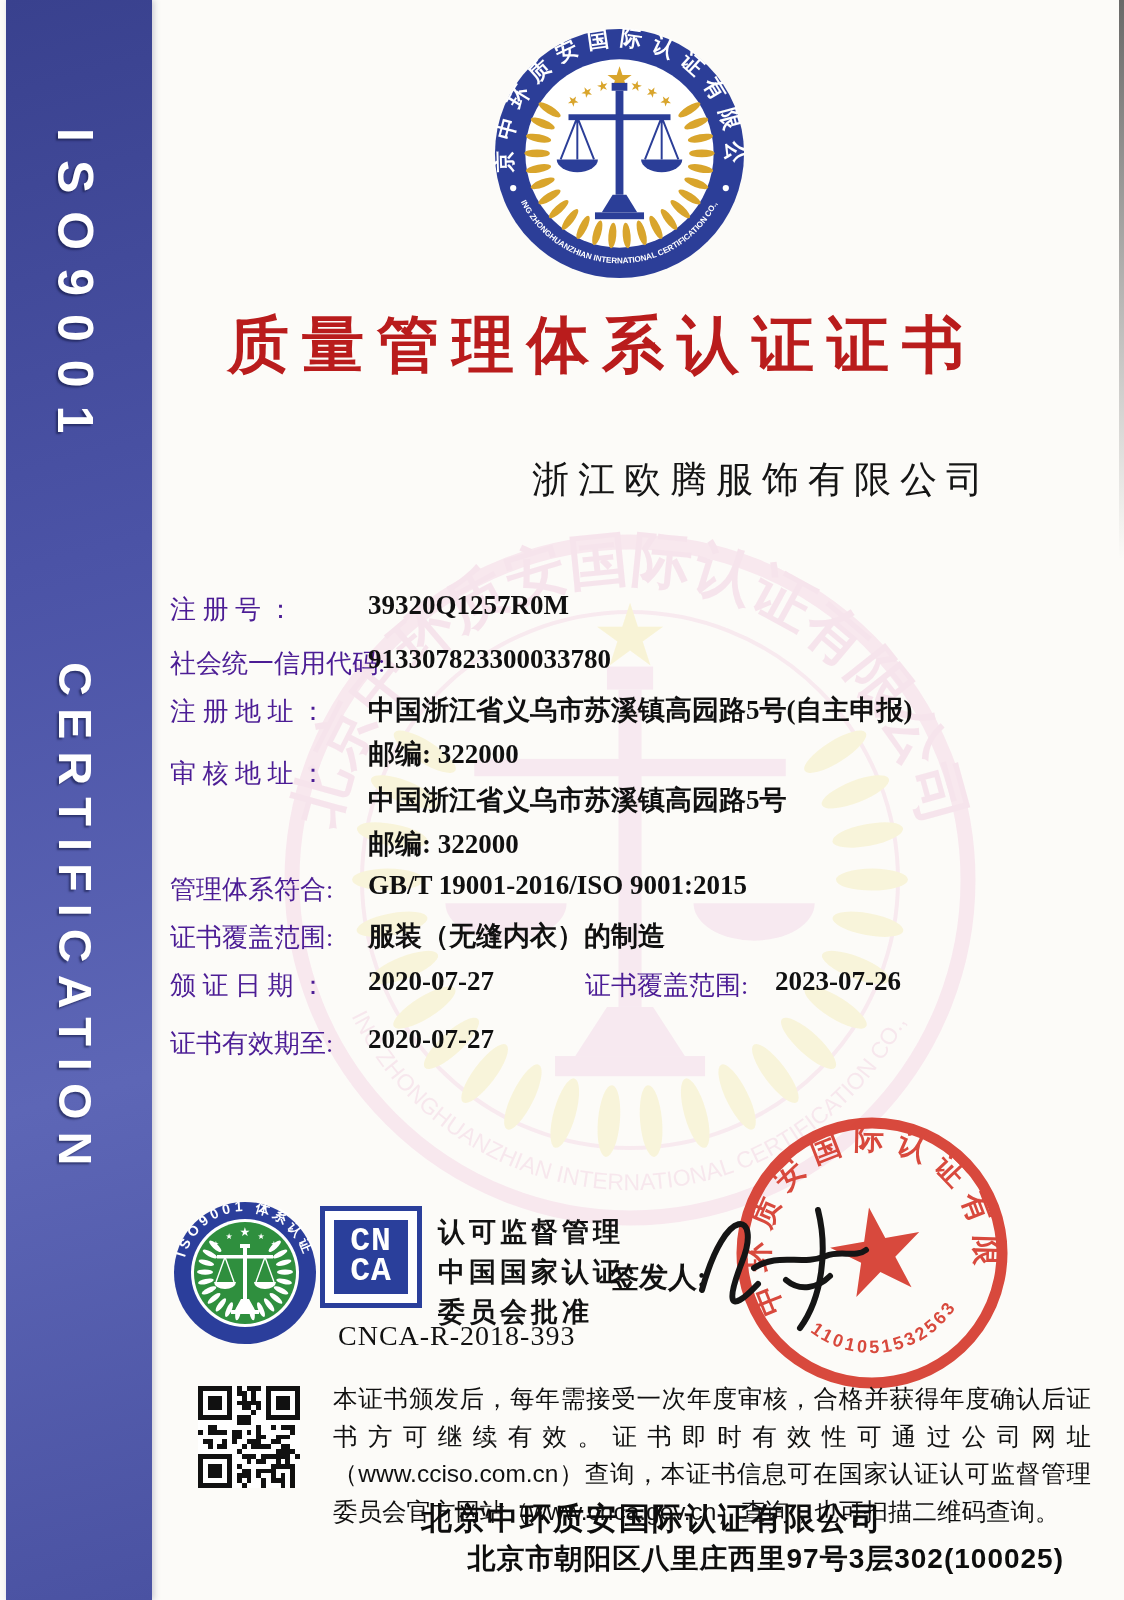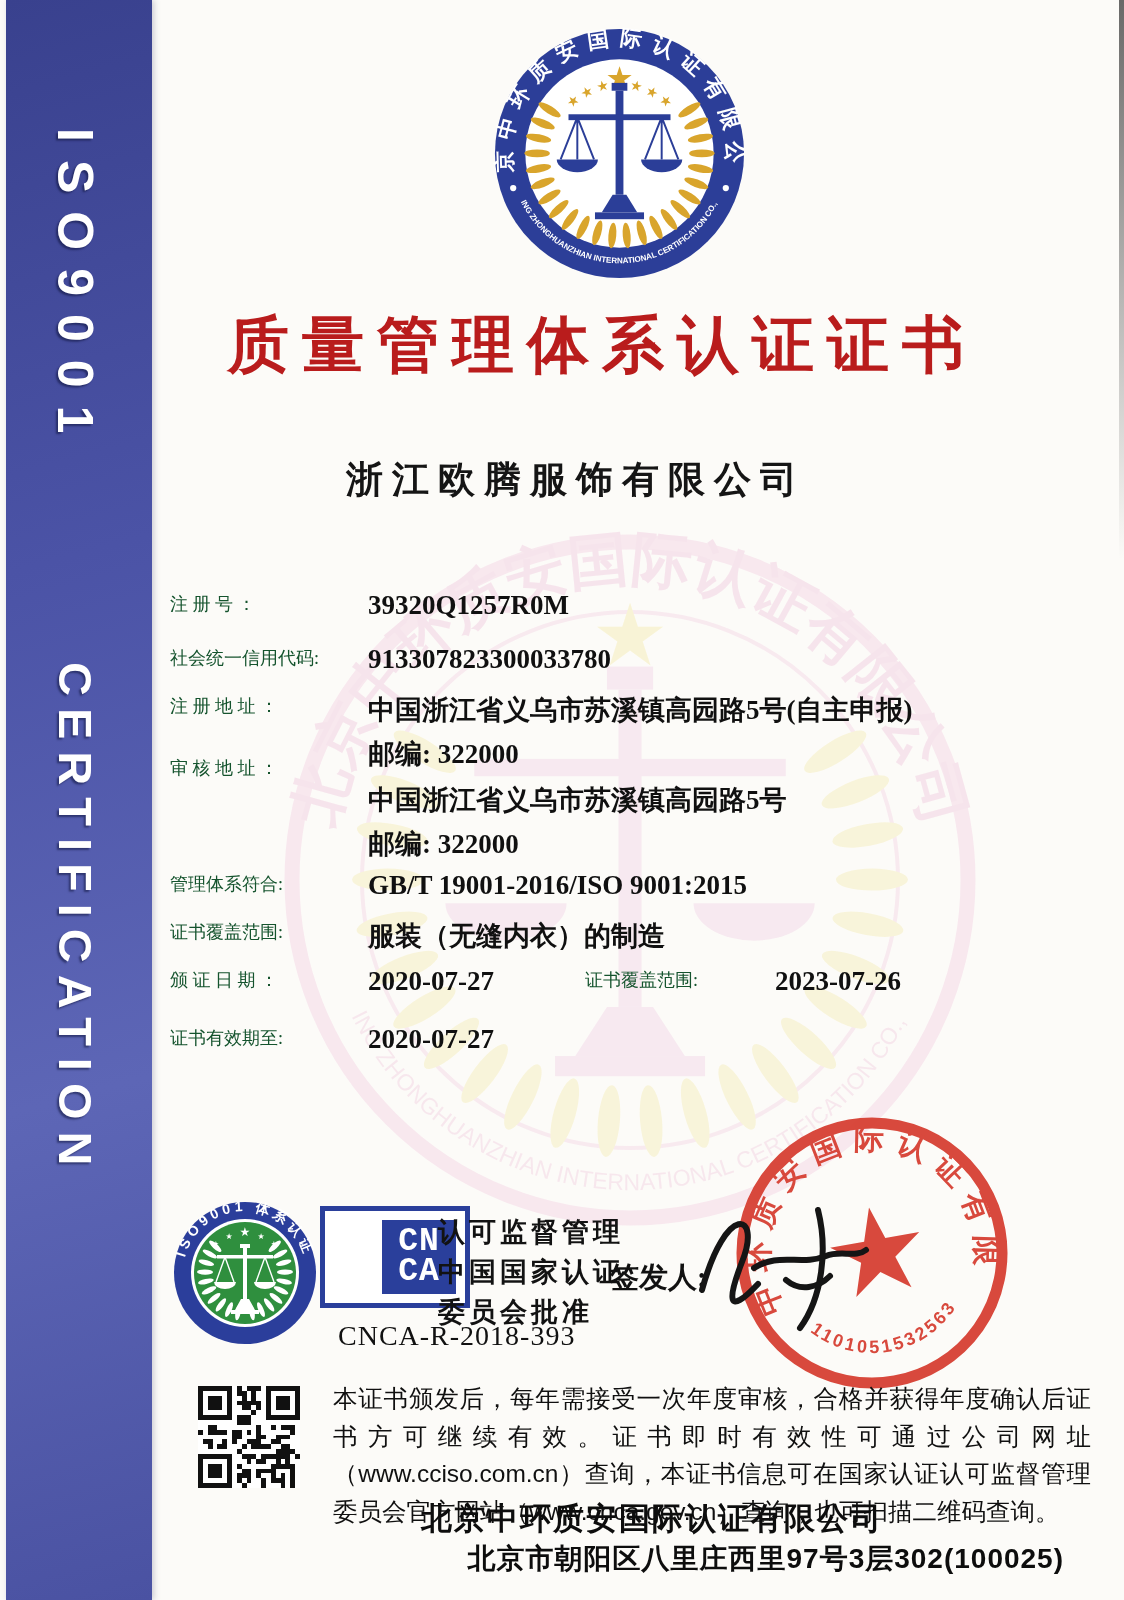--- a/index.html
+++ b/index.html
@@ -17,31 +17,31 @@
   .band-cert{left:48px;top:662px;font-size:47px;letter-spacing:12px;}
   
   .right-edge{position:absolute;right:0;top:0;width:5px;height:560px;
         background:linear-gradient(#2a2a2a,rgba(130,130,130,0));opacity:.7;}
   
   .watermark{position:absolute;left:255px;top:505px;width:750px;height:750px;opacity:.55;pointer-events:none;}
   
   .seal{position:absolute;left:492px;top:26px;width:255px;height:255px;}
   .title{position:absolute;left:160px;right:80px;top:303px;text-align:center;
         font-family:"Liberation Serif",serif;font-weight:900;font-size:62px;letter-spacing:13px;color:#b91c1c;}
-  .company{position:absolute;left:160px;right:132px;top:455px;text-align:center;
-        font-weight:bold;font-size:37px;letter-spacing:9px;color:#151515;}
+  .company{position:absolute;left:160px;right:132px;top:455px;text-align:right;
+        font-weight:normal;font-size:37px;letter-spacing:9px;color:#151515;}
   
   .flabel{position:absolute;left:170px;width:210px;white-space:nowrap;
-        font-family:"Liberation Serif",serif;font-size:18px;font-weight:500;color:#14532d;}
+        font-family:"Liberation Serif",serif;font-size:26px;font-weight:500;color:#4c1d95;}
   .fvalue{position:absolute;left:368px;white-space:nowrap;
         font-family:"Liberation Serif",serif;font-size:27px;font-weight:bold;color:#101010;}
   
   .iso-logo{position:absolute;left:170px;top:1198px;width:150px;height:150px;}
   .cnca-box{position:absolute;left:320px;top:1206px;width:92px;height:92px;
-        border:5px solid #2a3f9b;display:flex;align-items:center;justify-content:center;background:#fff;padding-left:48px;}
+        border:5px solid #2a3f9b;display:flex;align-items:center;justify-content:center;background:#fff;}
   .cnca-inner{width:74px;height:74px;background:#2a3f9b;color:#fff;display:flex;flex-direction:column;
         align-items:center;justify-content:center;font-family:"Liberation Mono",monospace;
         font-weight:bold;font-size:33px;line-height:.92;letter-spacing:1px;}
   .cnca-text{position:absolute;left:438px;top:1212px;font-size:27px;font-weight:600;color:#121212;
         letter-spacing:4px;line-height:40px;white-space:nowrap;}
   .cnca-code{position:absolute;left:338px;top:1320px;font-family:"Liberation Serif",serif;
         font-size:28px;color:#111;letter-spacing:1px;}
   .signer{position:absolute;left:610px;top:1248px;font-family:"Liberation Serif",serif;
         font-size:29px;font-weight:bold;color:#111;margin-top:10px;}
   .stamp{position:absolute;left:727px;top:1108px;width:290px;height:290px;opacity:.93;transform:rotate(-10deg);}

